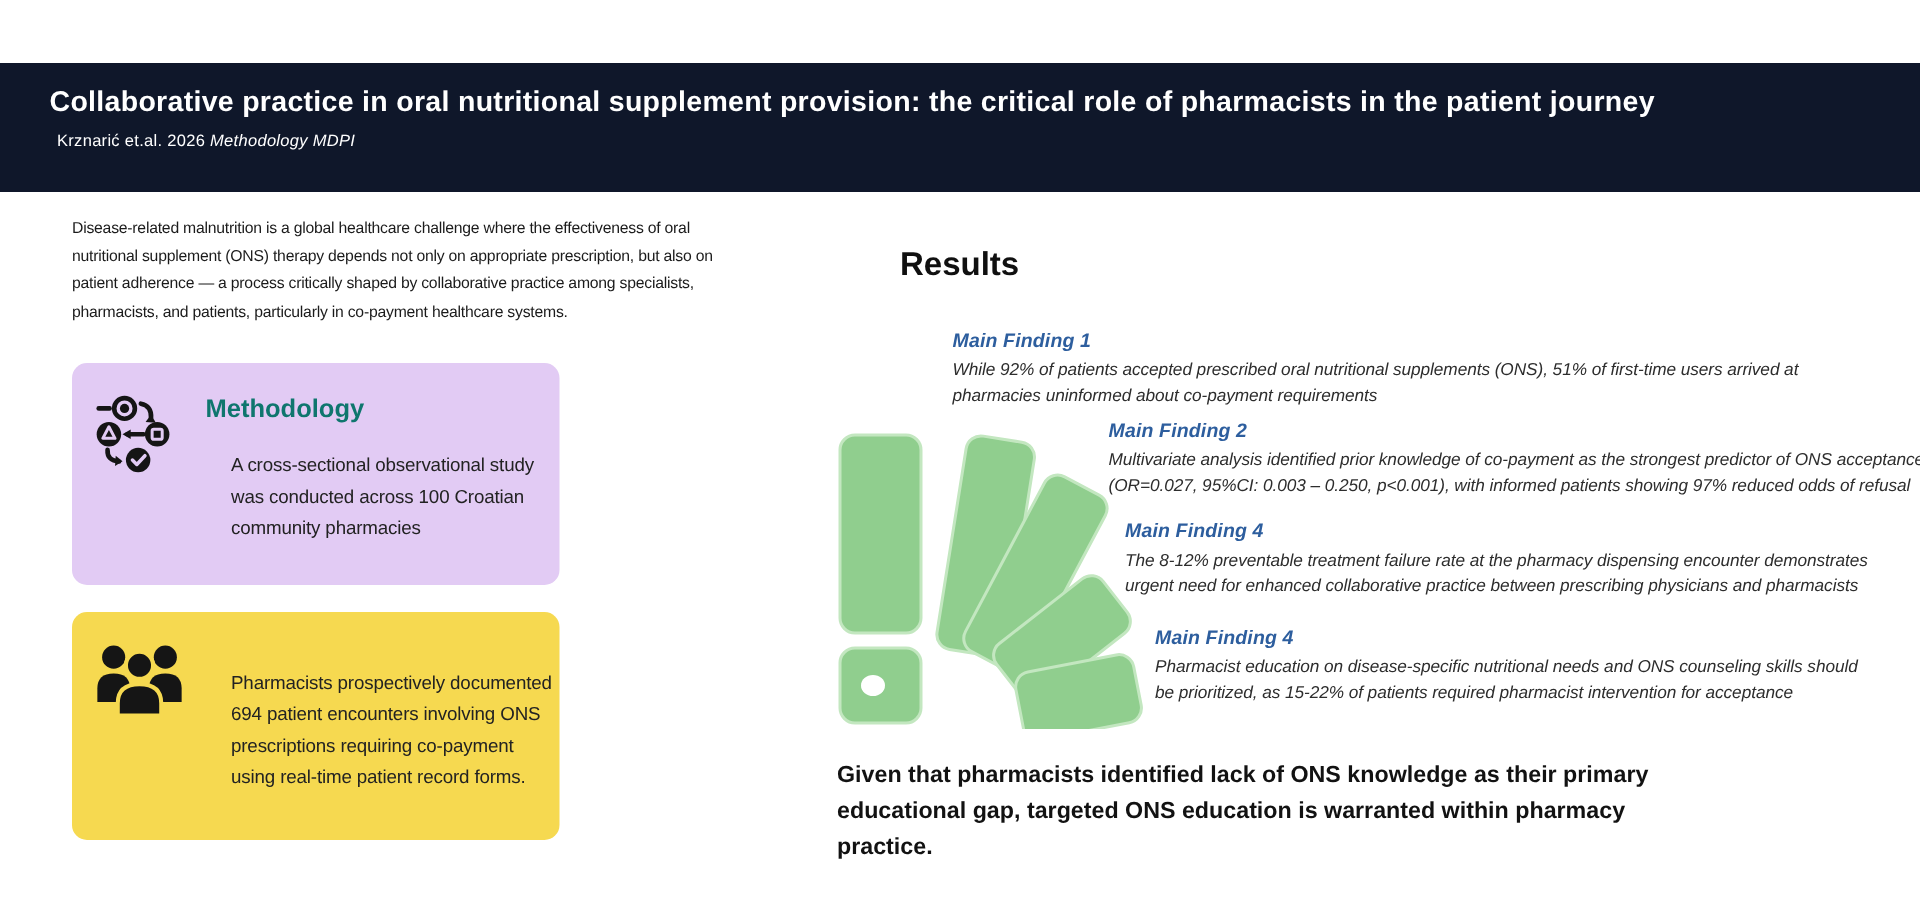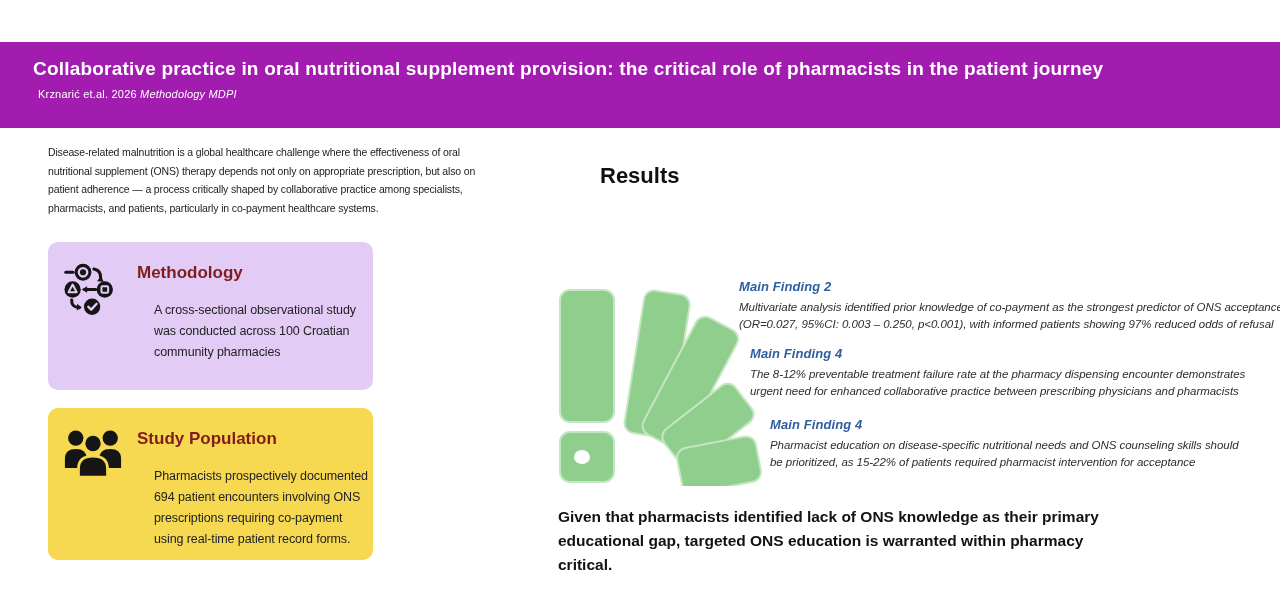--- a/index.html
+++ b/index.html
@@ -4,39 +4,39 @@
 <style>
   * { box-sizing: border-box; }
   html, body { margin: 0; padding: 0; background: #ffffff; }
   .poster {
     position: relative; width: 1280px; height: 600px; background: #ffffff;
     font-family: "Liberation Sans", sans-serif; overflow: hidden;
   }
   
   .banner {
     position: absolute; top: 42px; left: 0; width: 100%; height: 86px;
-    background: #a21caf; color: #ffffff; padding: 16px 16px 0 33px;
+    background: #0f172a; color: #ffffff; padding: 16px 16px 0 33px;
   }
   .banner h1 { margin: 0; font-size: 19px; font-weight: 600; letter-spacing: .2px; }
   .citation { margin: 8px 0 0 5px; font-size: 11px; letter-spacing: .2px; }
   .citation em { font-style: italic; }
   
   .intro {
     position: absolute; left: 48px; top: 143px; width: 452px; margin: 0;
     font-size: 10.5px; line-height: 18.5px; letter-spacing: -.15px; color: #1b1b1b;
   }
   
   .card {
     position: absolute; left: 48px; width: 325px; border-radius: 10px;
     display: flex; gap: 15px; padding: 20px 14px 0 16px;
   }
   .card-methodology { top: 242px; height: 148px; background: #E2CBF4; }
   .card-study      { top: 408px; height: 152px; background: #F6D950; }
   .card-icon { flex: 0 0 58px; }
-  .card h2 { margin: 1px 0 8px; font-size: 17px; font-weight: 700; color: #7f1d1d; }
+  .card h2 { margin: 1px 0 8px; font-size: 17px; font-weight: 700; color: #0f766e; }
   .card p  { margin: 17px; width: 216px; font-size: 12.5px; line-height: 21px;
              letter-spacing: -.1px; color: #222222; }
   
   .results-heading {
     position: absolute; left: 600px; top: 163px; width: 610px; margin: 0;
     text-align: left; font-size: 22px; font-weight: 800; color: #101010;
   }
   .finding { position: absolute; z-index: 2; }
   .finding h3 { margin: 0 0 5px; font-size: 13px; font-style: italic; font-weight: 700;
                 color: #2D5E9E; letter-spacing: .1px; }
@@ -99,21 +99,20 @@
           <circle cx="13" cy="11" r="8.5"></circle>
           <path d="M1 44 v-10 q0 -11 12 -11 q12 0 12 11 v10 Z"></path>
           <circle cx="51" cy="11" r="8.5"></circle>
           <path d="M39 44 v-10 q0 -11 12 -11 q12 0 12 11 v10 Z"></path>
           <circle cx="32" cy="17" r="10" stroke="#F6D950" stroke-width="3"></circle>
           <path d="M16 54 v-9 q0 -14 16 -14 q16 0 16 14 v9 Z" stroke="#F6D950" stroke-width="3"></path>
         </g>
       </svg>
     </span>
     <div class="card-content">
-      <h2>Study Population</h2>
       <p>Pharmacists prospectively documented 694 patient encounters involving ONS prescriptions requiring co-payment using real-time patient record forms.</p>
     </div>
   </section>
 
   <h2 class="results-heading">Results</h2>
 
   <span class="fan">
     <svg viewBox="0 0 210 200" width="210" height="200" aria-hidden="true">
       <g fill="#90CE8E" stroke="#C3E7C0" stroke-width="2">
         <rect x="8" y="4" width="54" height="132" rx="10"></rect>
@@ -128,31 +127,35 @@
             <rect x="64" y="58" width="46" height="90" rx="10"></rect>
           </g>
         <g transform="rotate(79 84 192)">
             <rect x="64" y="68" width="46" height="80" rx="10"></rect>
           </g>
       </g>
       <ellipse cx="30" cy="171" rx="8" ry="7" fill="#ffffff"></ellipse>
     </svg>
   </span>
 
+  <div class="finding finding-1">
+    <h3>Main Finding 1</h3>
+    <p>While 92% of patients accepted prescribed oral nutritional supplements (ONS), 51% of first-time users arrived at pharmacies uninformed about co-payment requirements</p>
+  </div>
 
   <div class="finding finding-2">
     <h3>Main Finding 2</h3>
     <p>Multivariate analysis identified prior knowledge of co-payment as the strongest predictor of ONS acceptance (OR=0.027, 95%CI: 0.003 – 0.250, p&lt;0.001), with informed patients showing 97% reduced odds of refusal</p>
   </div>
 
   <div class="finding finding-3">
     <h3>Main Finding 4</h3>
     <p>The 8-12% preventable treatment failure rate at the pharmacy dispensing encounter demonstrates urgent need for enhanced collaborative practice between prescribing physicians and pharmacists</p>
   </div>
 
   <div class="finding finding-4">
     <h3>Main Finding 4</h3>
     <p>Pharmacist education on disease-specific nutritional needs and ONS counseling skills should be prioritized, as 15-22% of patients required pharmacist intervention for acceptance</p>
   </div>
 
-  <p class="conclusion">Given that pharmacists identified lack of ONS knowledge as their primary educational gap, targeted ONS education is warranted within pharmacy critical.</p>
+  <p class="conclusion">Given that pharmacists identified lack of ONS knowledge as their primary educational gap, targeted ONS education is warranted within pharmacy practice.</p>
 
 </div>
 
 </body></html>

